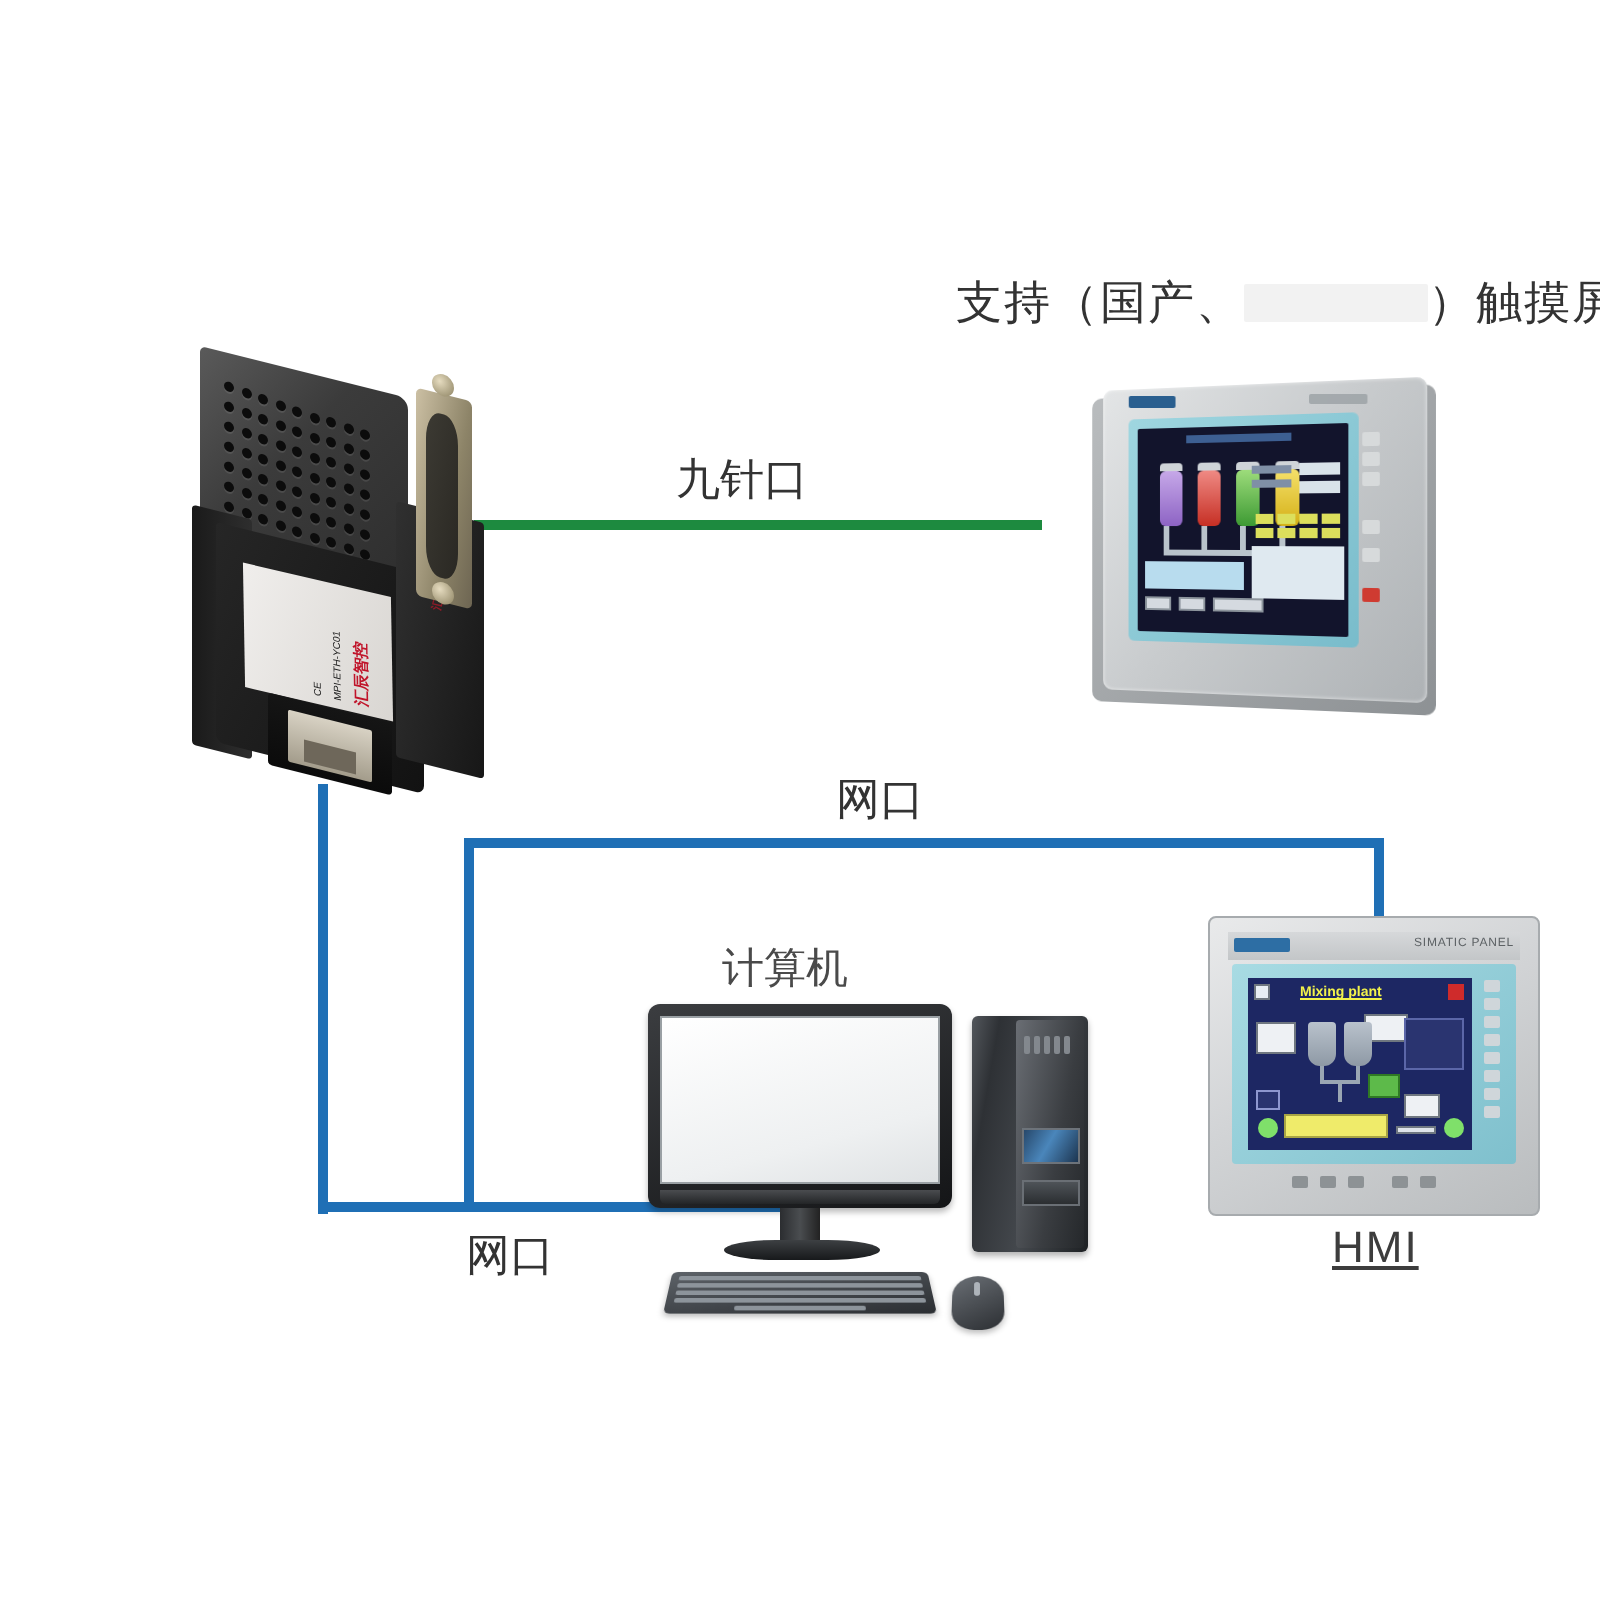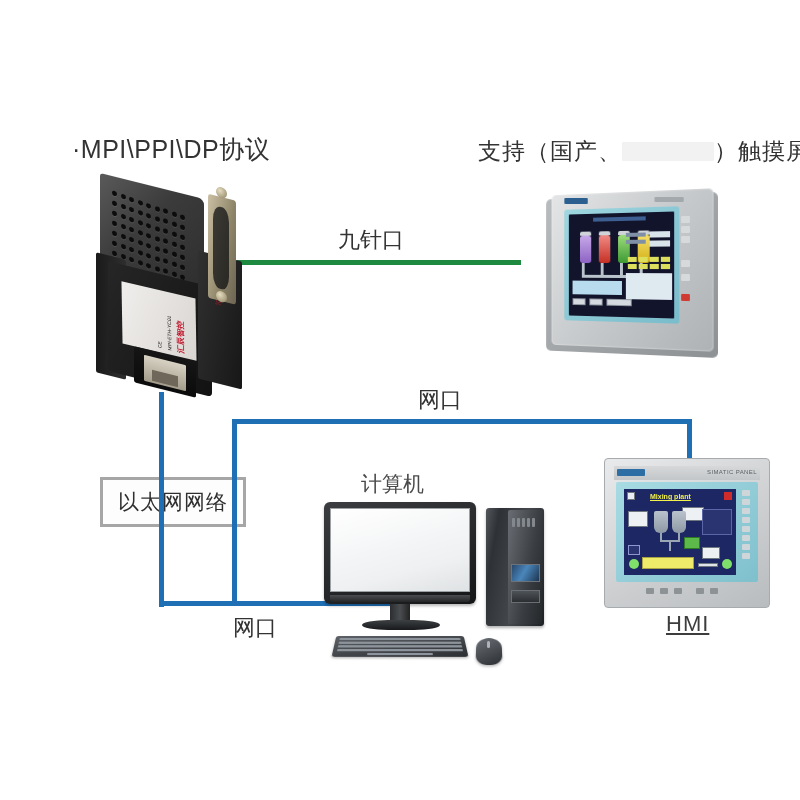--- a/index.html
+++ b/index.html
@@ -274,39 +274,35 @@
   .mix-valve{position:absolute;background:#7fe06a;border-radius:50%;}
   .mix-chart{position:absolute;background:#2a3470;border:1px solid #5b66a8;box-sizing:border-box;}
   .mix-pipe{position:absolute;background:#9aa6b3;}
   .mix-red{position:absolute;background:#cf2b2b;}
 </style>
 </head>
 <body>
 
 <div id="stage">
 
-  <div class="abs lbl lbl-protocol">·MPI\PPI\DP协议</div>
 
   <div class="abs lbl lbl-support">
     <span>支持（国产、</span><span class="redacted"></span><span>）触摸屏</span>
   </div>
 
   <div class="abs lbl lbl-ninepin">九针口</div>
 
   <div class="abs lbl lbl-netport-top">网口</div>
 
   <div class="abs lbl lbl-netport-bottom">网口</div>
 
   <div class="abs lbl lbl-computer">计算机</div>
 
   <div class="abs lbl lbl-hmi">HMI</div>
 
-  <div class="abs eth-box">
-    <span>以太网网络</span>
-  </div>
 
   <div class="abs line-green"></div>
   <div class="abs wire w-h-top"></div>
   <div class="abs wire w-v-left"></div>
   <div class="abs wire w-v-mid"></div>
   <div class="abs wire w-v-right"></div>
   <div class="abs wire w-h-bottom"></div>
 
   <div class="abs adapter">
     <div class="ad-top-face"></div>

